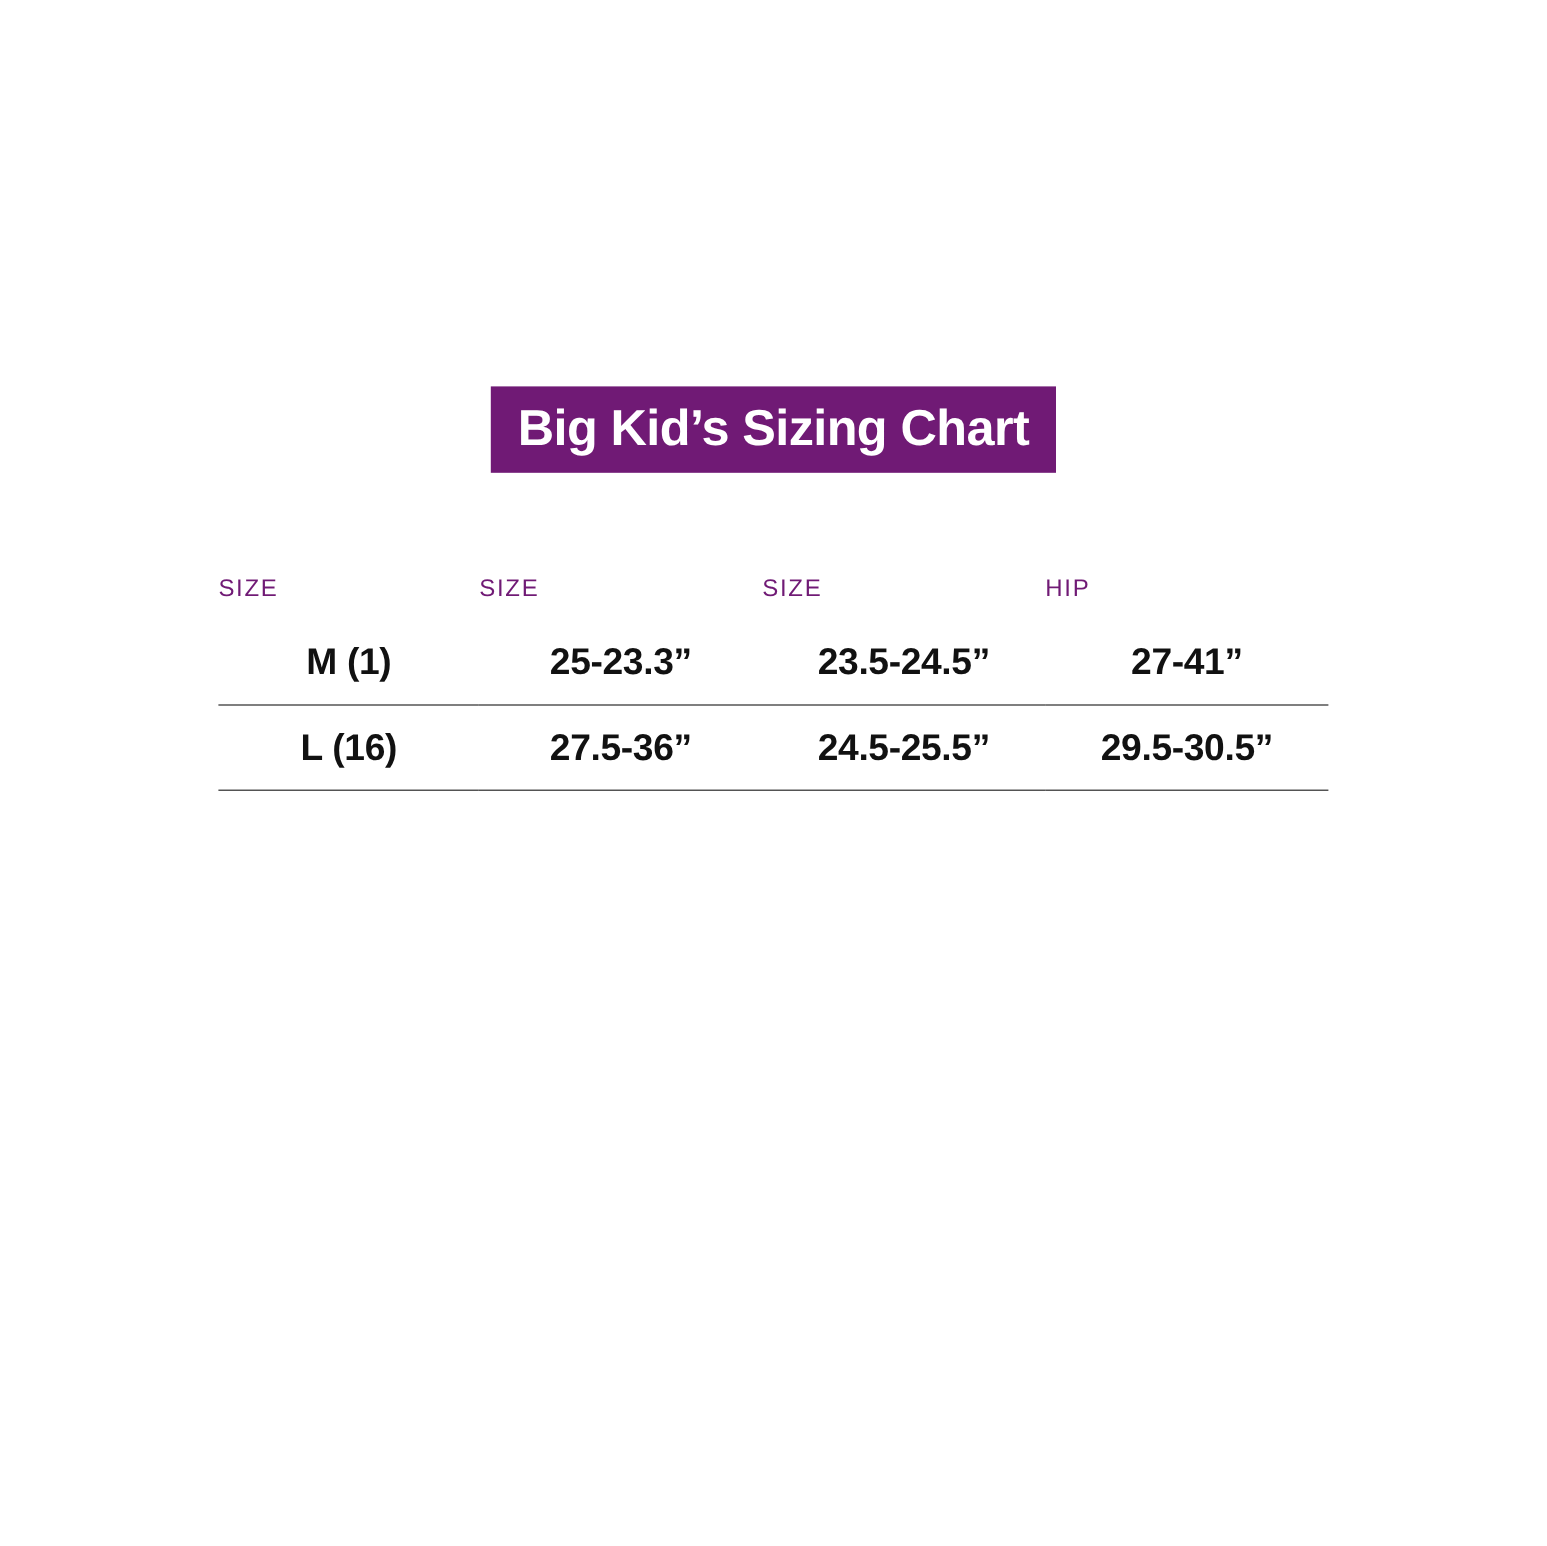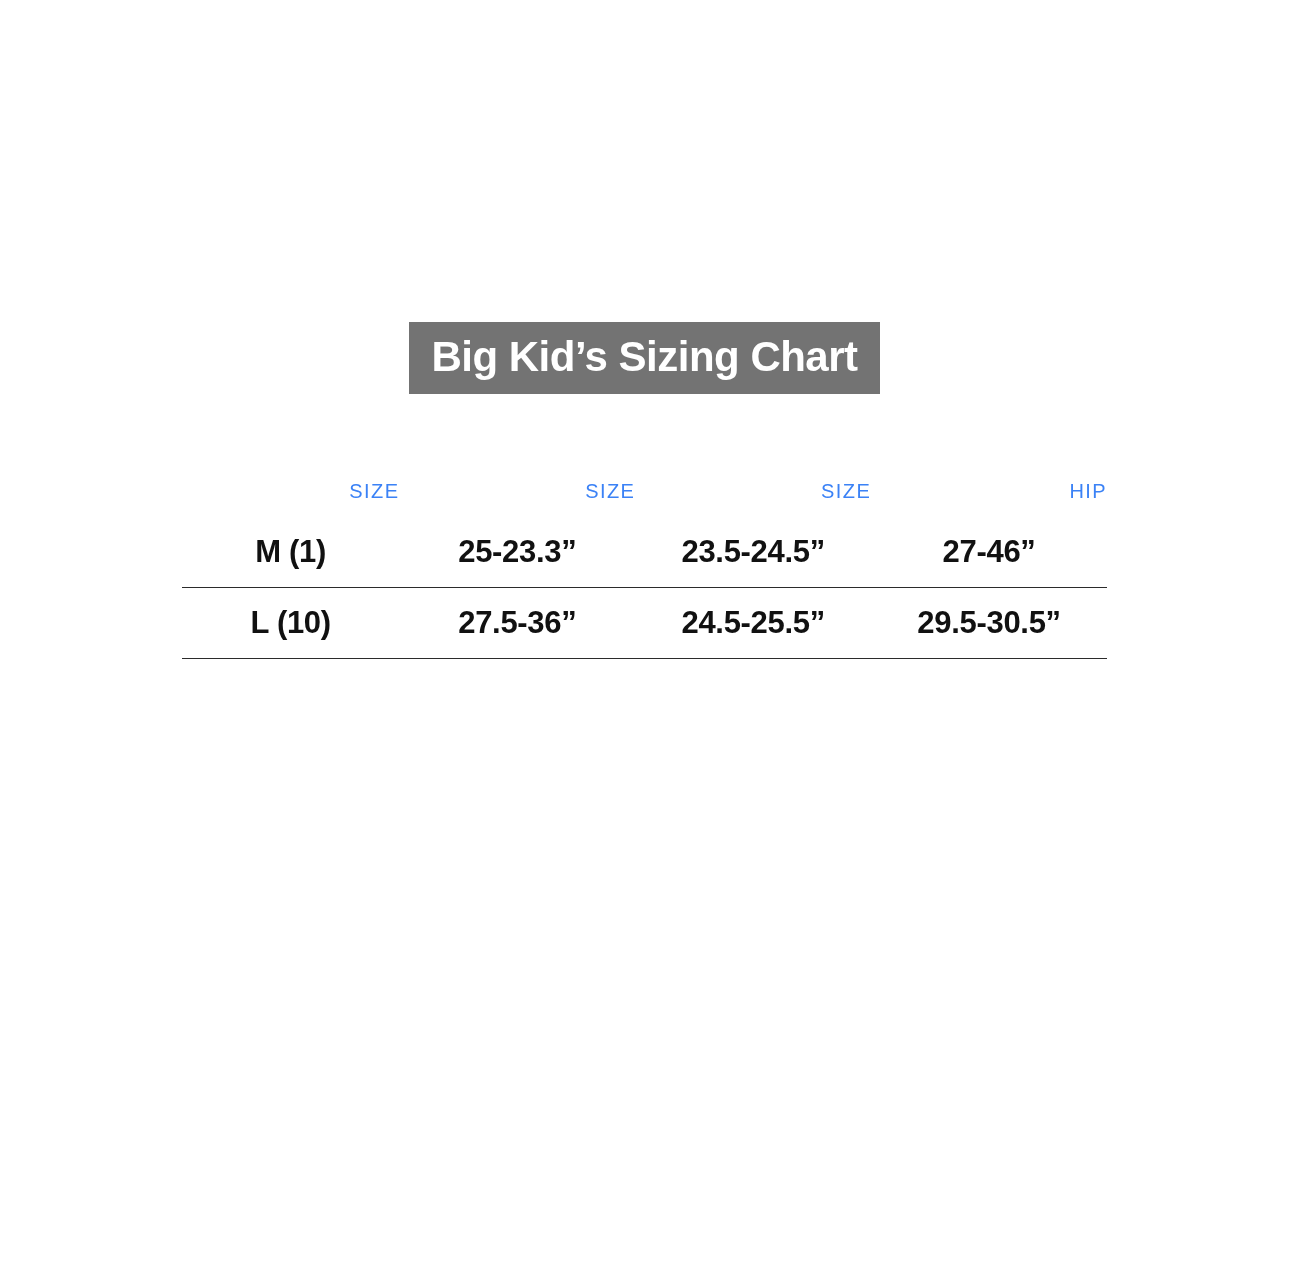--- a/index.html
+++ b/index.html
@@ -26,21 +26,21 @@
   
   .title-wrap {
     position: absolute;
     left: 0;
     top: 322px;
     width: 1289px;
     text-align: center;
   }
   .title {
     display: inline-block;
-    background: #737373;
+    background: #701a75;
     color: #ffffff;
     font-size: 42px;
     font-weight: bold;
     letter-spacing: -0.5px;
     padding: 14px 22px 16px 22px;
     line-height: 1.0;
   }
 
   
   .table {
@@ -51,23 +51,23 @@
     border-collapse: collapse;
   }
   .table col.c-size  { width: 23.5%; }
   .table col.c-chest { width: 25.5%; }
   .table col.c-waist { width: 25.5%; }
   .table col.c-hip   { width: 25.5%; }
 
   .table th {
     font-size: 20px;
     font-weight: normal;
-    color: #3b82f6;
+    color: #701a75;
     letter-spacing: 1.4px;
-    text-align: right;
+    text-align: left;
     padding: 0 0 14px 0;
     vertical-align: bottom;
   }
   .table td {
     font-size: 31px;
     font-weight: bold;
     color: #111111;
     text-align: center;
     padding: 17px 0 17px 0;
     letter-spacing: -0.3px;
@@ -101,24 +101,24 @@
         <th>SIZE</th>
         <th>SIZE</th>
         <th>HIP</th>
       </tr>
     </thead>
     <tbody>
       <tr>
         <td>M (1)</td>
         <td>25-23.3”</td>
         <td>23.5-24.5”</td>
-        <td>27-46”</td>
+        <td>27-41”</td>
       </tr>
       <tr>
-        <td>L (10)</td>
+        <td>L (16)</td>
         <td>27.5-36”</td>
         <td>24.5-25.5”</td>
         <td>29.5-30.5”</td>
       </tr>
     </tbody>
   </table>
 
 </div>
 
 </body></html>

